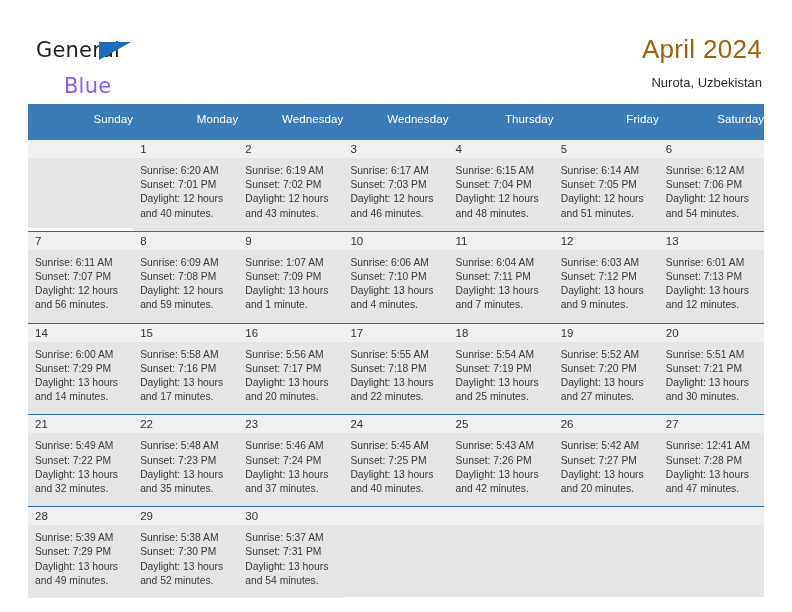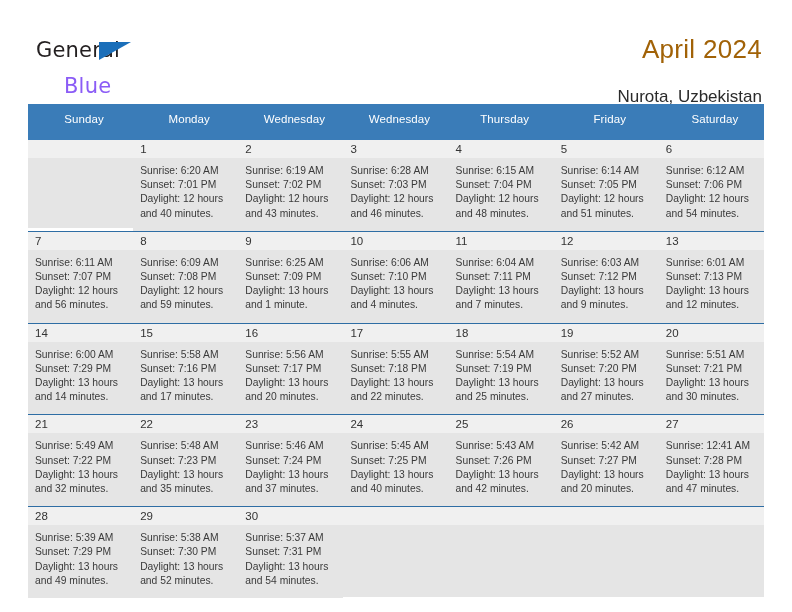--- a/index.html
+++ b/index.html
@@ -68,41 +68,41 @@
     text-align: right;
   }
   .cal-title {
     font-size: 26px;
     color: #a16207;
     font-weight: normal;
     line-height: 30px;
     letter-spacing: 0.3px;
   }
   .cal-subtitle {
-    font-size: 17px;
+    font-size: 13px;
     color: #2b2b2b;
     line-height: 20px;
-    margin-top: 23px;
+    margin-top: 9px;
   }
 
   
   .calendar {
     position: absolute;
     left: 28px;
     top: 104px;
     width: 736px;
     border-collapse: collapse;
     table-layout: fixed;
   }
   .calendar th {
     background: #3a7cb8;
     color: #ffffff;
     font-weight: normal;
     font-size: 11.5px;
-    text-align: center;
+    text-align: right;
     padding: 5px 0 11px 7px;
     height: 36px;
     letter-spacing: 0.1px;
   }
   .calendar td {
     width: 105.14px;
     vertical-align: top;
     padding: 0;
     border-top: 1.4px solid #2e6da4;
   }
@@ -189,21 +189,21 @@
             <div class="cellbody">
               <div>Sunrise: 6:19 AM</div>
               <div>Sunset: 7:02 PM</div>
               <div>Daylight: 12 hours</div>
               <div>and 43 minutes.</div>
             </div>
           </td>
           <td>
             <div class="daynum">3</div>
             <div class="cellbody">
-              <div>Sunrise: 6:28 AM</div>
+              <div>Sunrise: 6:17 AM</div>
               <div>Sunset: 7:03 PM</div>
               <div>Daylight: 12 hours</div>
               <div>and 46 minutes.</div>
             </div>
           </td>
           <td>
             <div class="daynum">4</div>
             <div class="cellbody">
               <div>Sunrise: 6:15 AM</div>
               <div>Sunset: 7:04 PM</div>
@@ -245,21 +245,21 @@
             <div class="cellbody">
               <div>Sunrise: 6:09 AM</div>
               <div>Sunset: 7:08 PM</div>
               <div>Daylight: 12 hours</div>
               <div>and 59 minutes.</div>
             </div>
           </td>
           <td>
             <div class="daynum">9</div>
             <div class="cellbody">
-              <div>Sunrise: 6:25 AM</div>
+              <div>Sunrise: 1:07 AM</div>
               <div>Sunset: 7:09 PM</div>
               <div>Daylight: 13 hours</div>
               <div>and 1 minute.</div>
             </div>
           </td>
           <td>
             <div class="daynum">10</div>
             <div class="cellbody">
               <div>Sunrise: 6:06 AM</div>
               <div>Sunset: 7:10 PM</div>

